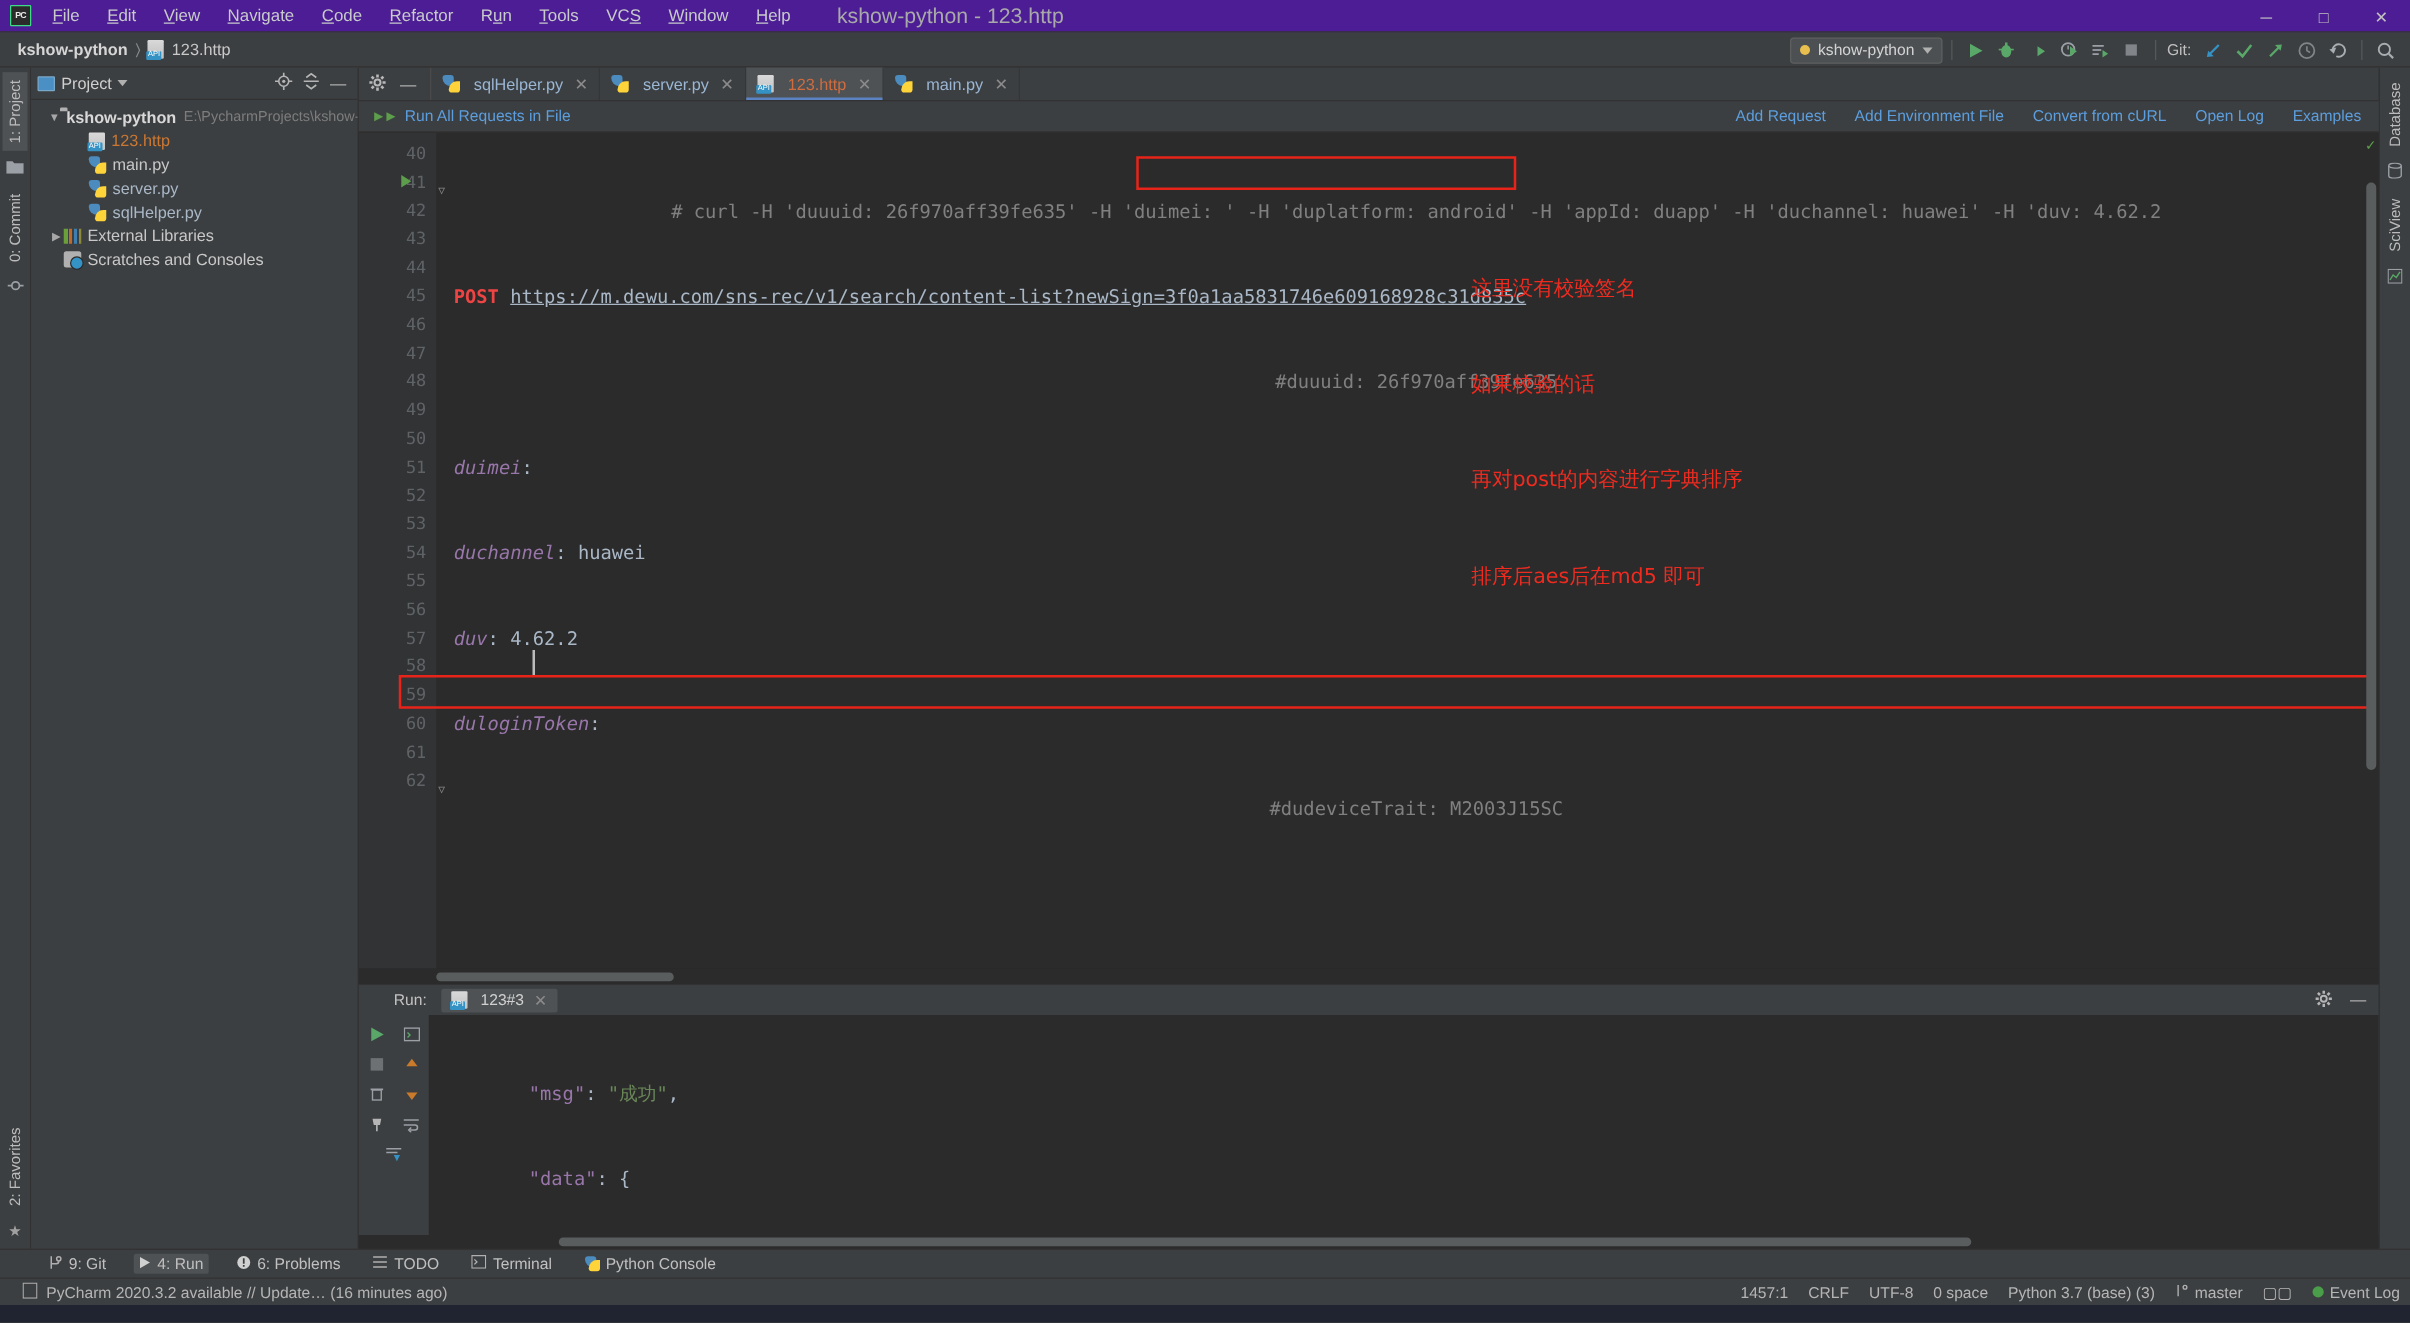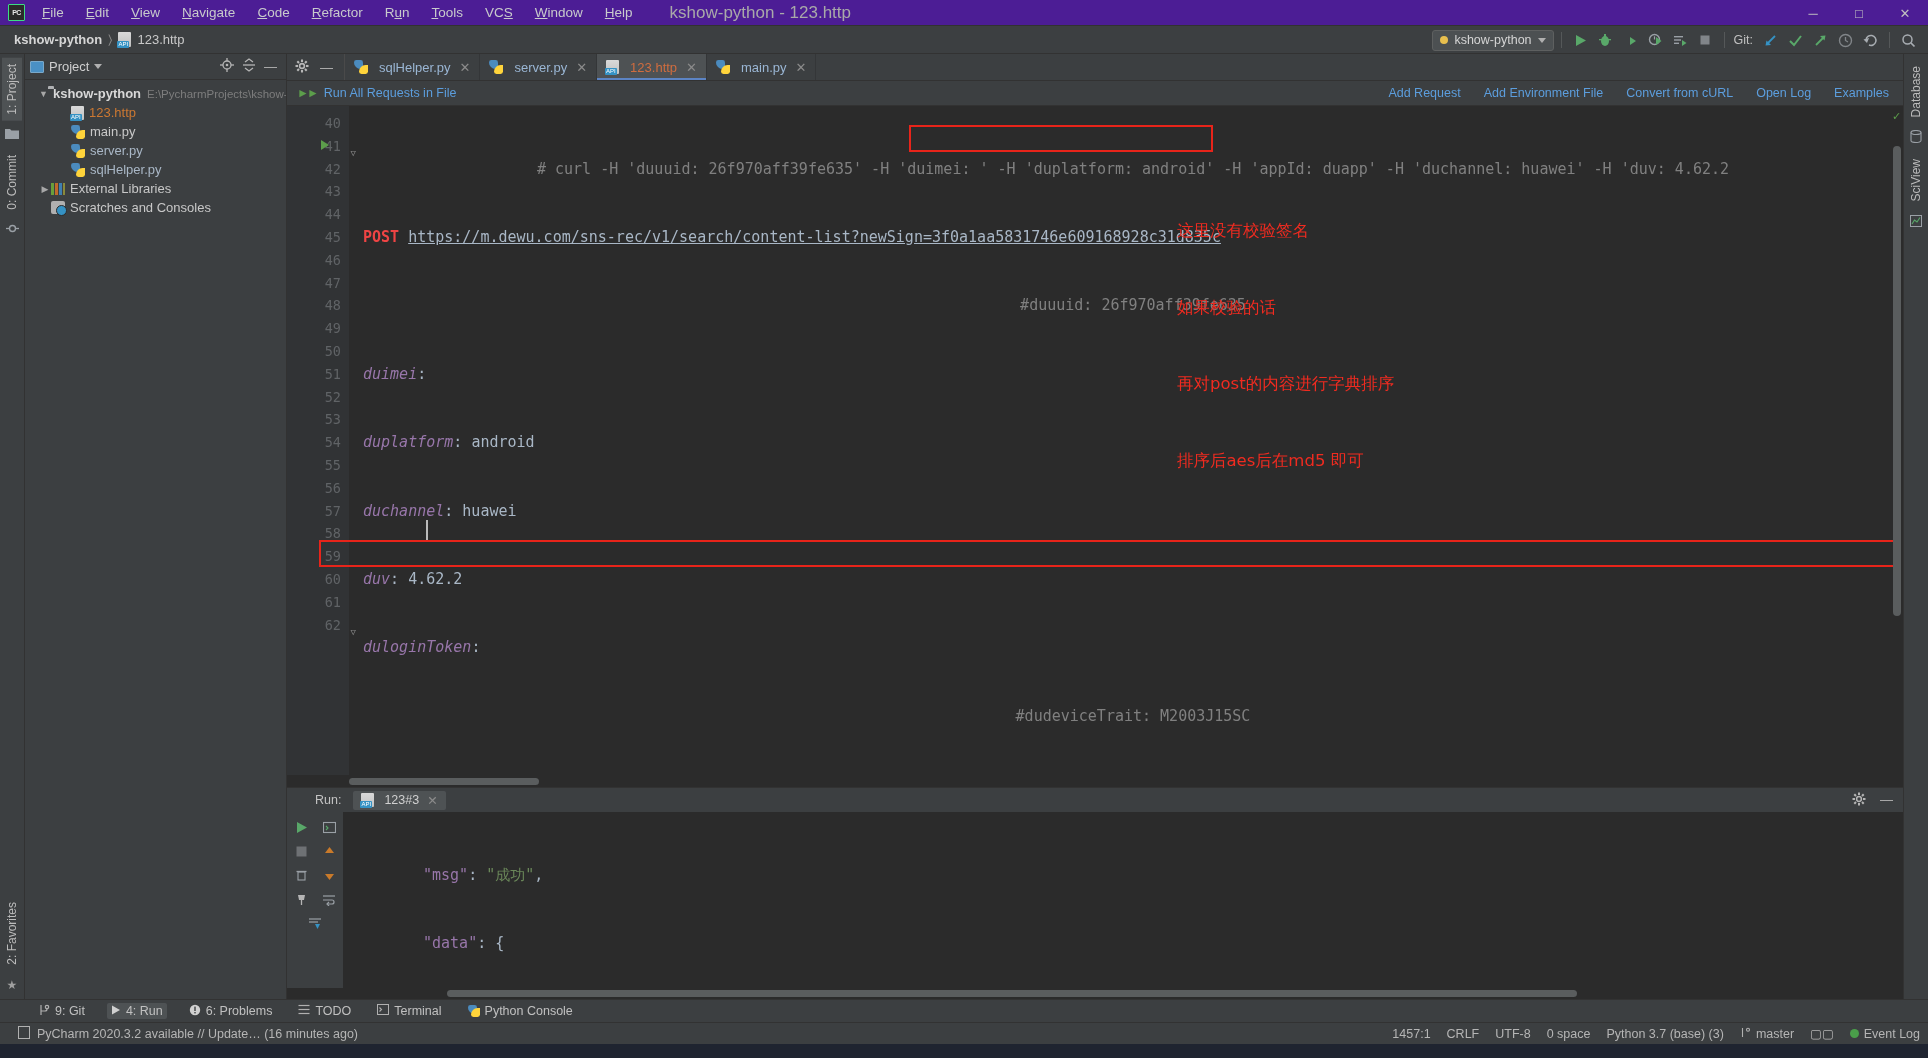--- a/index.html
+++ b/index.html
@@ -507,21 +507,20 @@
             <span>62</span>
             <span class="fold">▽</span>
           </div>
         </div>
 
         <div class="code">
           <div class="cl comment"># curl -H 'duuuid: 26f970aff39fe635' -H 'duimei: ' -H 'duplatform: android' -H 'appId: duapp' -H 'duchannel: huawei' -H 'duv: 4.62.2</div>
           <div class="cl"><span class="kw-post">POST</span> <span class="url">https://m.dewu.com/sns-rec/v1/search/content-list?newSign=3f0a1aa5831746e609168928c31d835c</span></div>
           <div class="cl comment">#duuuid: 26f970aff39fe635</div>
           <div class="cl"><span class="hdr-name">duimei</span><span class="punct">: </span><span class="hdr-val"></span></div>
-          <div class="cl"><span class="hdr-name">duplatform</span><span class="punct">: </span><span class="hdr-val">android</span></div>
           <div class="cl"><span class="hdr-name">duchannel</span><span class="punct">: </span><span class="hdr-val">huawei</span></div>
           <div class="cl"><span class="hdr-name">duv</span><span class="punct">: </span><span class="hdr-val">4.62.2</span></div>
           <div class="cl"><span class="hdr-name">duloginToken</span><span class="punct">: </span><span class="hdr-val"></span></div>
           <div class="cl comment">#dudeviceTrait: M2003J15SC</div>
           
           
           
           
           
           

